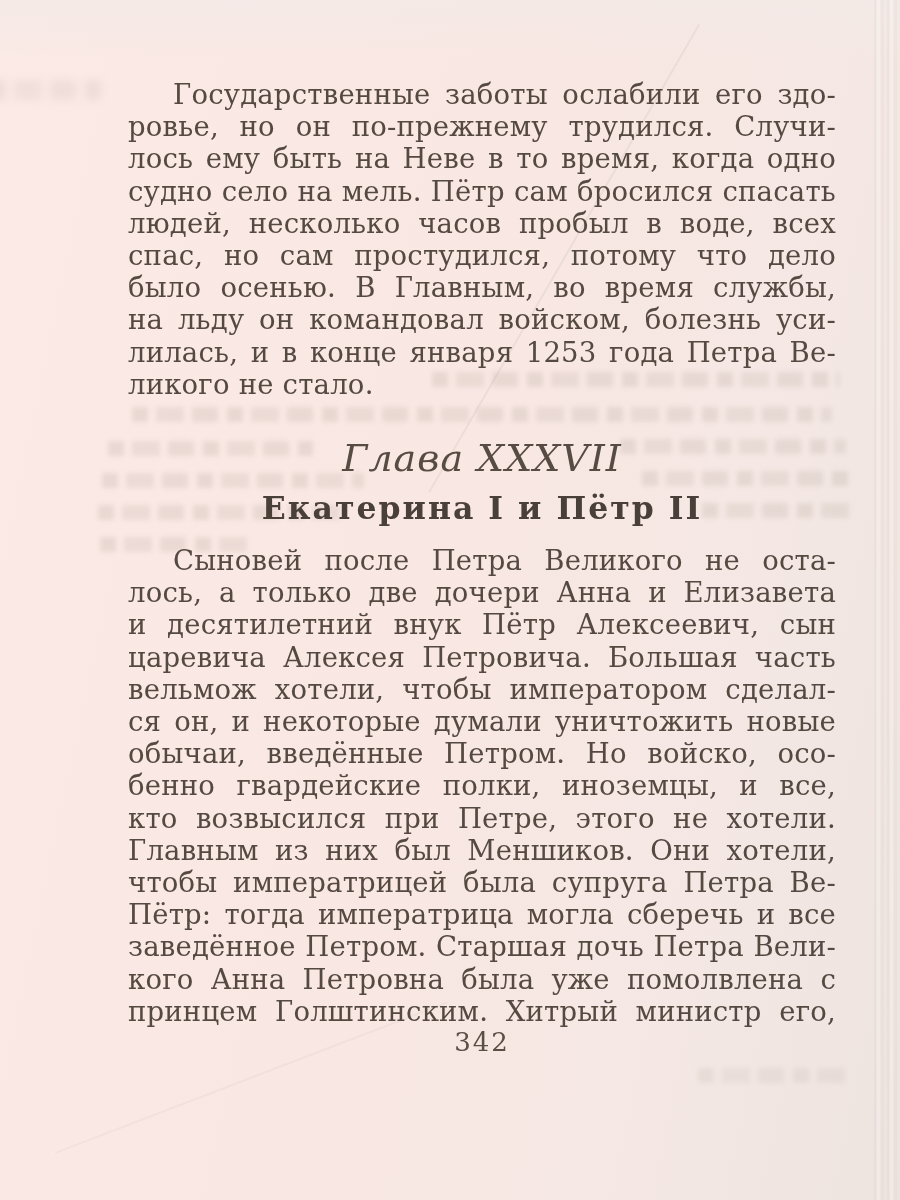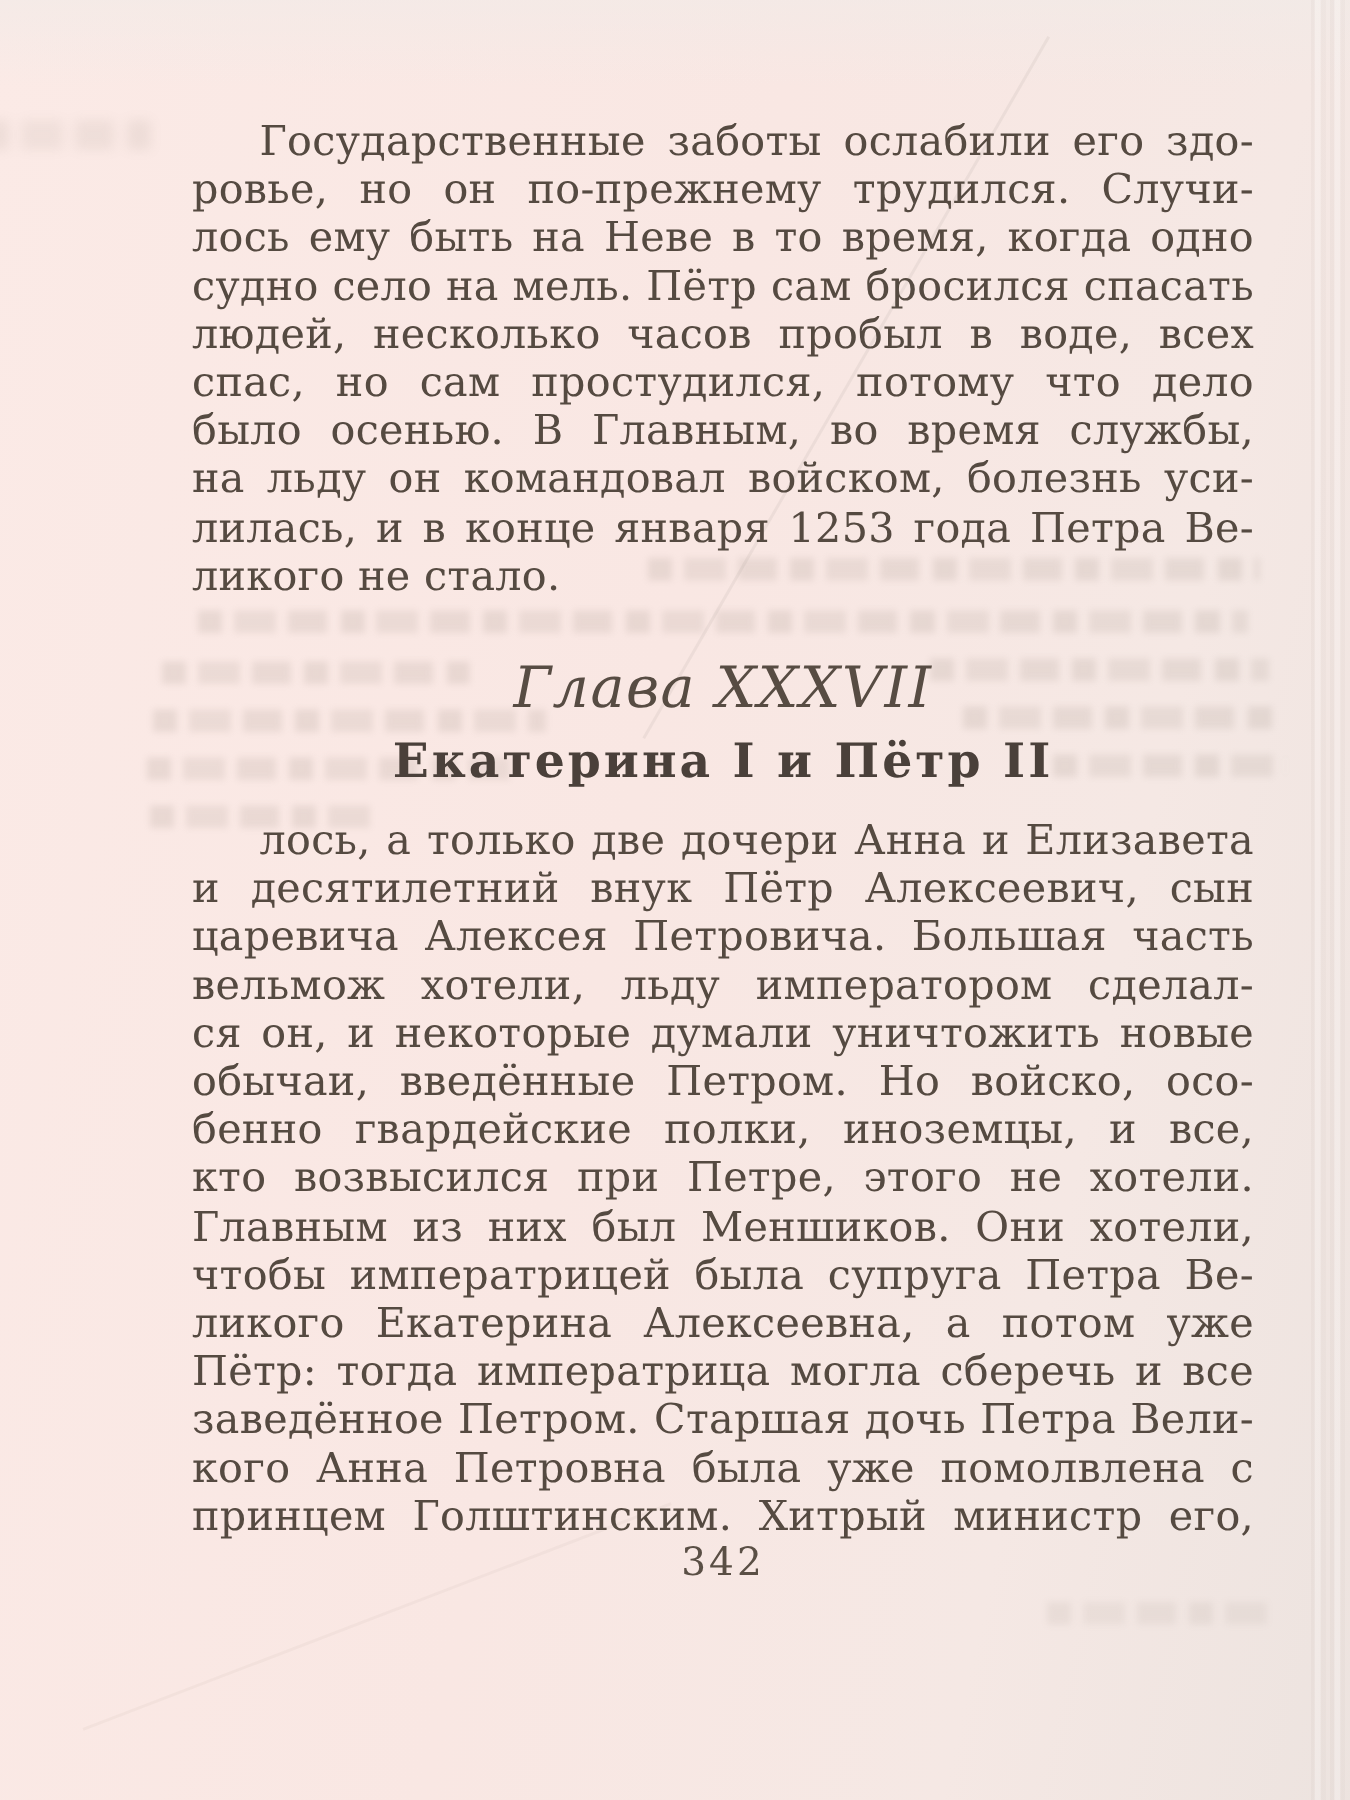--- a/index.html
+++ b/index.html
@@ -129,31 +129,31 @@
         <div class="line">на льду он командовал войском, болезнь уси-</div>
         <div class="line">лилась, и в конце января 1253 года Петра Ве-</div>
         <div class="line">ликого не стало.</div>
       </div>
 
     <div class="chapter-heading">Глава XXXVII</div>
 
     <div class="chapter-title">Екатерина I и Пётр II</div>
 
     <div class="para second">
+        <div class="line">Сыновей после Петра Великого не оста-</div>
         <div class="line">лось, а только две дочери Анна и Елизавета</div>
         <div class="line">и десятилетний внук Пётр Алексеевич, сын</div>
         <div class="line">царевича Алексея Петровича. Большая часть</div>
-        <div class="line">вельмож хотели, льду императором сделал-</div>
+        <div class="line">вельмож хотели, чтобы императором сделал-</div>
         <div class="line">ся он, и некоторые думали уничтожить новые</div>
         <div class="line">обычаи, введённые Петром. Но войско, осо-</div>
         <div class="line">бенно гвардейские полки, иноземцы, и все,</div>
         <div class="line">кто возвысился при Петре, этого не хотели.</div>
         <div class="line">Главным из них был Меншиков. Они хотели,</div>
         <div class="line">чтобы императрицей была супруга Петра Ве-</div>
-        <div class="line">ликого Екатерина Алексеевна, а потом уже</div>
         <div class="line">Пётр: тогда императрица могла сберечь и все</div>
         <div class="line">заведённое Петром. Старшая дочь Петра Вели-</div>
         <div class="line">кого Анна Петровна была уже помолвлена с</div>
         <div class="line">принцем Голштинским. Хитрый министр его,</div>
       </div>
 
     <div class="page-number">342</div>
 
   </div>
 </div>

